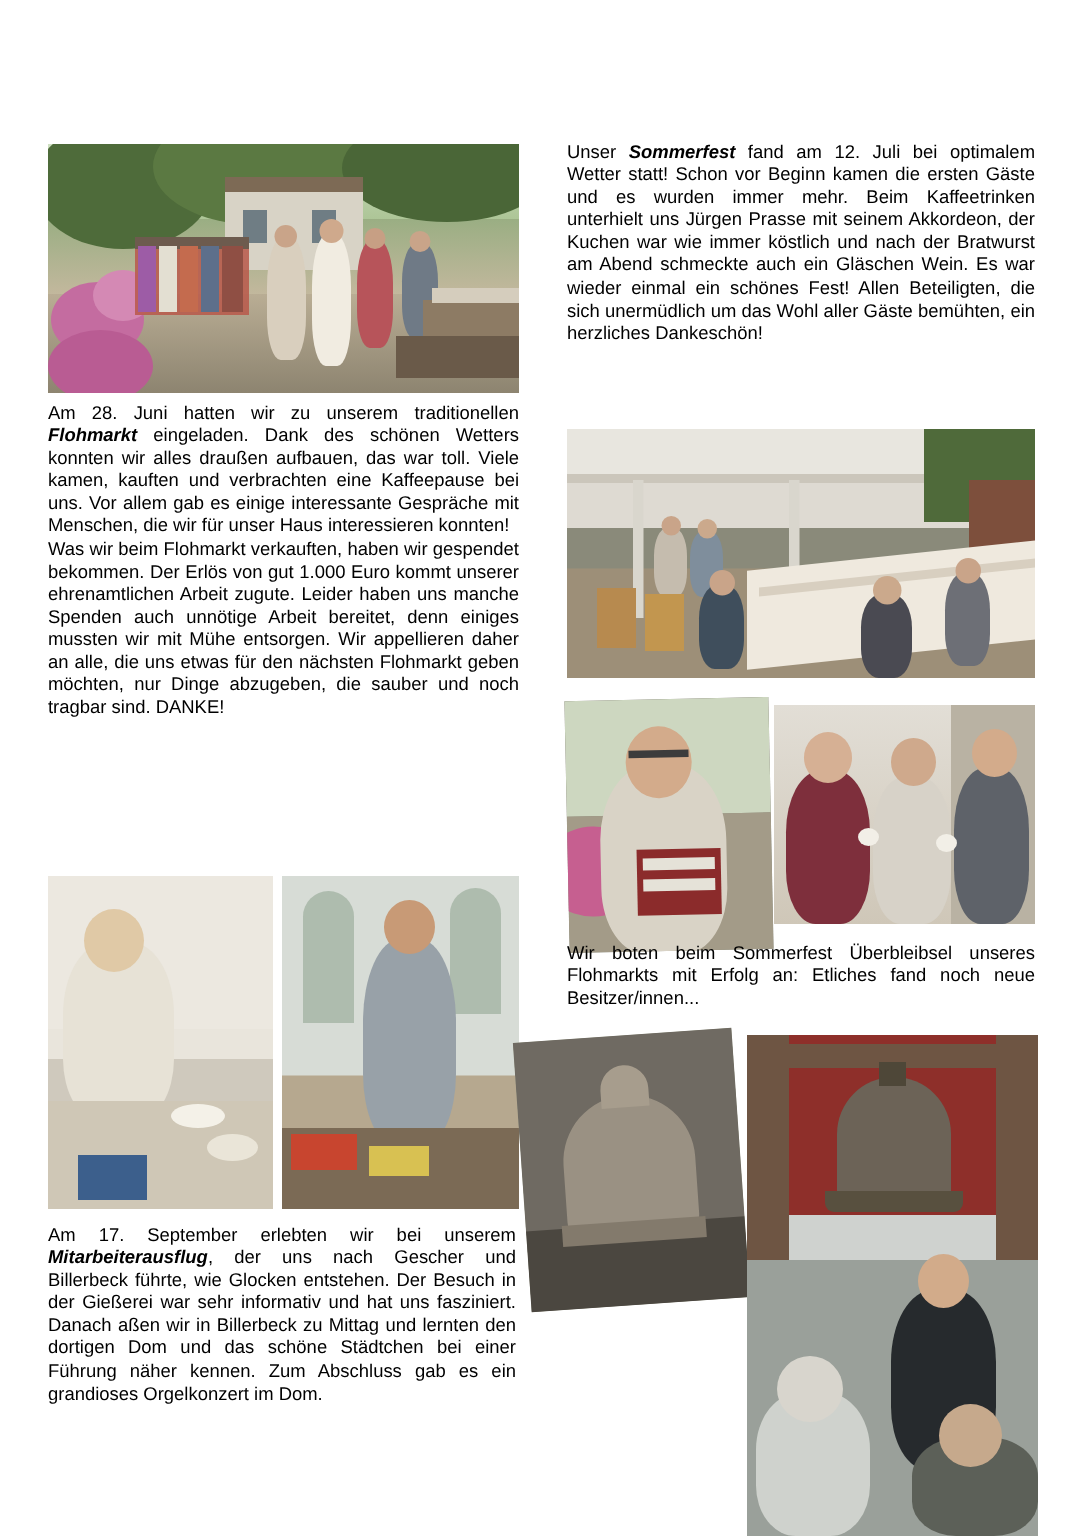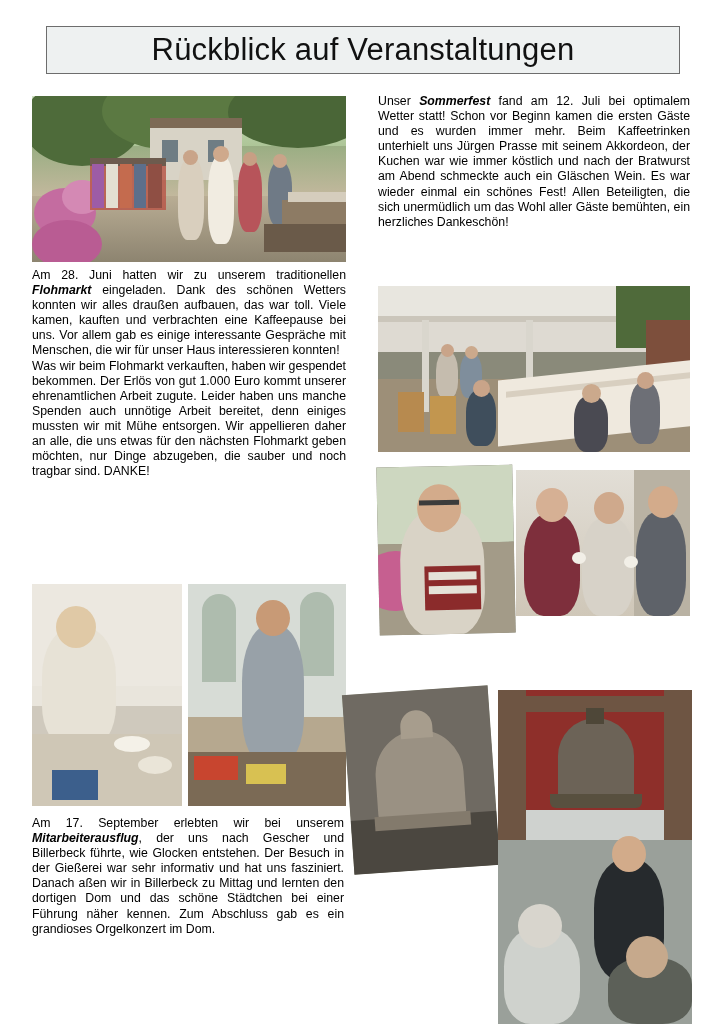--- a/index.html
+++ b/index.html
@@ -111,23 +111,20 @@
   
   .p-fig { position:absolute; border-radius:40% 40% 35% 35%; }
   .p-rect { position:absolute; }
   .p-oval { position:absolute; border-radius:50%; }
 </style>
 </head>
 <body>
 
 <div class="page">
 
-  <div class="title-bar">
-    <div class="title-text">Rückblick auf Veranstaltungen</div>
-  </div>
 
   <div class="photo" id="photo-flohmarkt-garten">
     <div class="sky"></div>
     <div class="mid"></div>
     <div class="ground"></div>
 
     <div class="p-oval" style="left:-10px;top:-16px;width:120px;height:86px;background:#4e6b3a;"></div>
     <div class="p-oval" style="left:70px;top:-24px;width:140px;height:78px;background:#5b7942;"></div>
     <div class="p-oval" style="left:196px;top:-20px;width:140px;height:72px;background:#4a6637;"></div>
 
@@ -217,20 +214,21 @@
     <div class="p-fig" style="left:8px;top:44px;width:56px;height:102px;background:#7e2f3c;"></div>
     <div class="p-oval" style="left:20px;top:18px;width:32px;height:34px;background:#d6b094;"></div>
     <div class="p-fig" style="left:66px;top:48px;width:52px;height:98px;background:#d7d2c8;"></div>
     <div class="p-oval" style="left:78px;top:22px;width:30px;height:32px;background:#cfa98c;"></div>
     <div class="p-fig" style="left:120px;top:42px;width:50px;height:104px;background:#5e6269;"></div>
     <div class="p-oval" style="left:132px;top:16px;width:30px;height:32px;background:#d3ab8b;"></div>
     <div class="p-oval" style="left:56px;top:82px;width:14px;height:12px;background:#f2efe7;"></div>
     <div class="p-oval" style="left:108px;top:86px;width:14px;height:12px;background:#f2efe7;"></div>
   </div>
 
+  <div class="txt" id="text-ueberbleibsel" style="left:378px; top:628px; width:312px;">Wir boten beim Sommerfest Überbleibsel unseres Flohmarkts mit Erfolg an: Etliches fand noch neue Besitzer/innen...</div>
 
   <div class="photo" id="photo-geschirr-tisch">
     <div class="sky"></div>
     <div class="ground"></div>
     <div class="p-rect" style="left:0;top:0;width:100%;height:46%;background:#ece8e0;"></div>
     <div class="p-fig" style="left:10px;top:44px;width:74px;height:120px;background:#e7e2d6;"></div>
     <div class="p-oval" style="left:24px;top:22px;width:40px;height:42px;background:#e0c9a6;"></div>
     <div class="p-rect" style="left:0;top:150px;width:100%;height:72px;background:#cfc7b6;"></div>
     <div class="p-oval" style="left:82px;top:152px;width:36px;height:16px;background:#f4f1e8;"></div>
     <div class="p-oval" style="left:106px;top:172px;width:34px;height:18px;background:#eae5d8;"></div>

